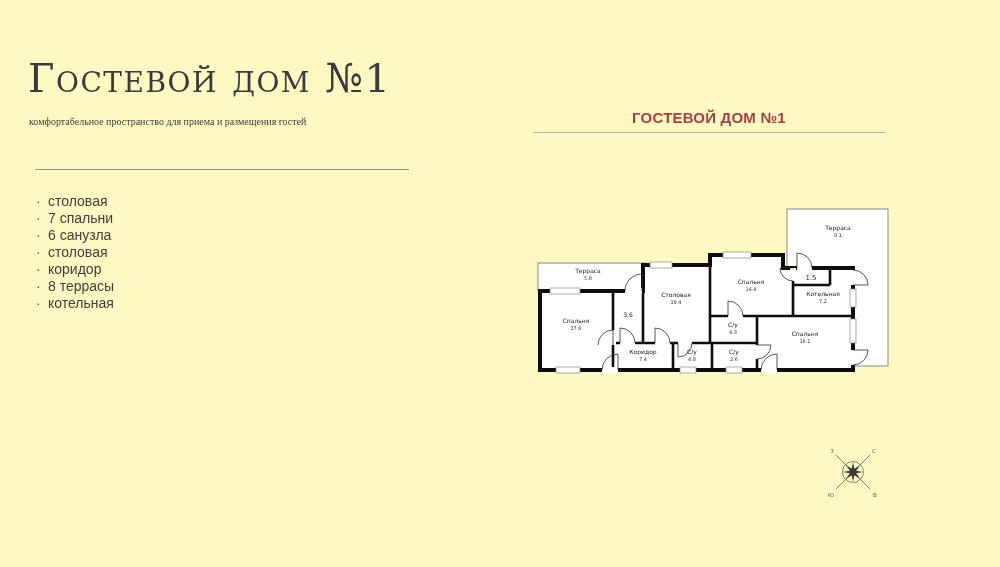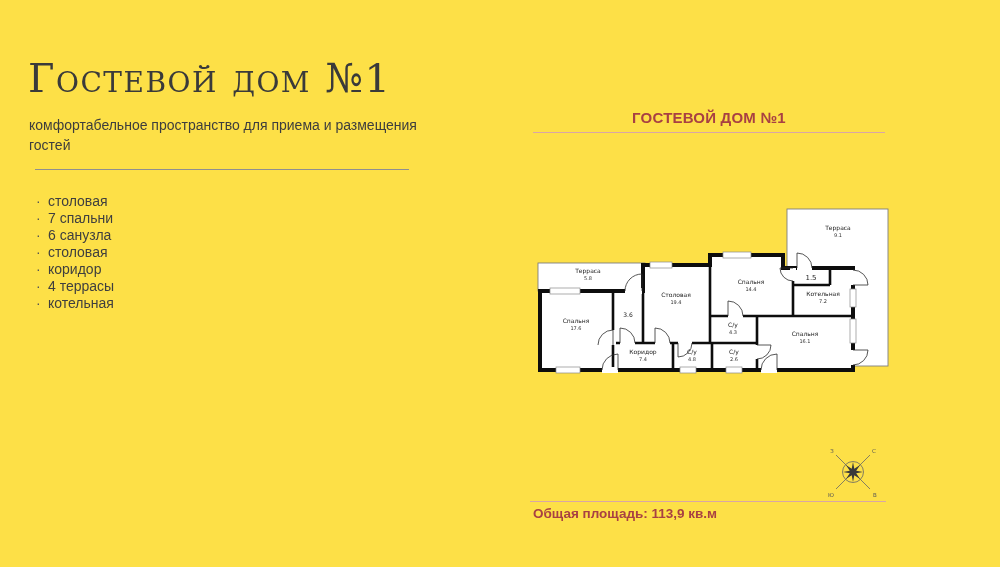--- a/index.html
+++ b/index.html
@@ -1,29 +1,29 @@
 <!DOCTYPE html>
 <html><head>
 <meta charset="utf-8">
 <style>
   html,body{margin:0;padding:0;background:#fff;}
   #slide{
-    position:relative;width:1000px;height:567px;background:#fde047;
+    position:relative;width:1000px;height:567px;background:#fef9c3;
     font-family:"Liberation Sans","DejaVu Sans",sans-serif;overflow:hidden;
   }
   
   .main-title{
     position:absolute;left:28px;top:58px;
     font-family:"DejaVu Serif","Liberation Serif",serif;
     font-variant:small-caps;font-weight:400;
     font-size:40px;line-height:1.0;color:#3a3a3a;letter-spacing:1.5px;
   }
   .subtitle{
     position:absolute;left:29px;top:115px;width:432px;
-    font-size:14px;line-height:1.45;color:#3d3d3d;
+    font-size:10px;line-height:1.45;color:#3d3d3d;font-family:Liberation Serif, serif;
   }
   .divider{
     position:absolute;left:35px;top:169px;width:374px;height:0;
     border-top:1px solid #8f8f8f;
   }
   .features{
     position:absolute;left:36px;top:192px;
     font-size:14px;color:#3f3f3f;
   }
   .feature-item{display:flex;align-items:center;height:17px;}
@@ -80,21 +80,21 @@
     <div class="feature-item">
       <span class="bullet">·</span>
       <span>столовая</span>
     </div>
     <div class="feature-item">
       <span class="bullet">·</span>
       <span>коридор</span>
     </div>
     <div class="feature-item">
       <span class="bullet">·</span>
-      <span>4 террасы</span>
+      <span>8 террасы</span>
     </div>
     <div class="feature-item">
       <span class="bullet">·</span>
       <span>котельная</span>
     </div>
   </div>
 
   <div class="plan-header">ГОСТЕВОЙ ДОМ №1</div>
 
   <svg class="floorplan" width="370" height="187" viewBox="0 0 370 187" xmlns="http://www.w3.org/2000/svg">
@@ -209,17 +209,14 @@
       <line class="cline" x1="-17" y1="17" x2="17" y2="-17"></line>
       <circle class="cline" r="10.5"></circle>
       <polygon fill="#3a3a3a" points="10,0 3.2,1.3 7.1,7.1 1.3,3.2 0,10 -1.3,3.2 -7.1,7.1 -3.2,1.3 -10,0 -3.2,-1.3 -7.1,-7.1 -1.3,-3.2 0,-10 1.3,-3.2 7.1,-7.1 3.2,-1.3"></polygon>
     </g>
     <text class="clabel" x="5" y="9">З</text>
     <text class="clabel" x="47" y="9">С</text>
     <text class="clabel" x="4" y="53">Ю</text>
     <text class="clabel" x="48" y="53">В</text>
   </svg>
 
-  <div class="plan-footer">
-    <span>Общая площадь: 113,9 кв.м</span>
-  </div>
 
 </div>
 
 </body></html>

